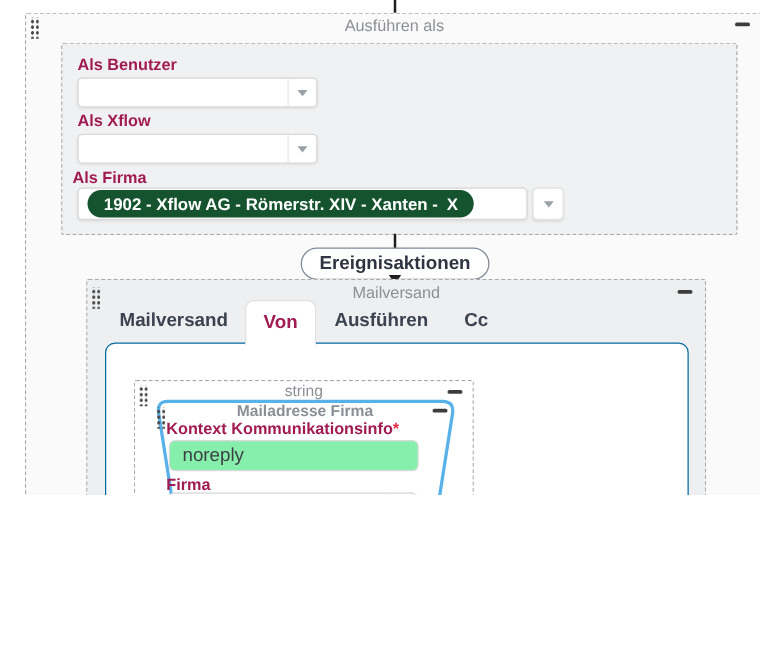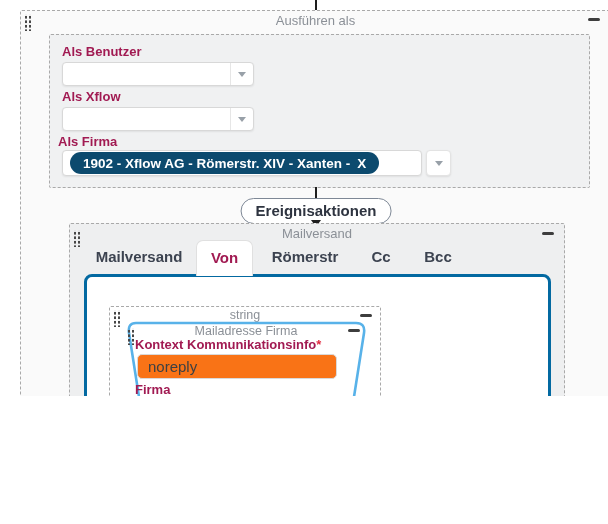--- a/index.html
+++ b/index.html
@@ -26,21 +26,21 @@
   .cb{position:absolute;background:#fff;border:1px solid #d8d8d8;border-radius:4px;
     box-shadow:0 1px 2px rgba(0,0,0,.07);box-sizing:border-box;cursor:text;}
   .cb-arrow{position:absolute;right:0;top:0;bottom:0;width:22px;border-left:1px solid #e6e6e6;
     display:flex;align-items:center;justify-content:center;cursor:pointer;}
   .tri{width:0;height:0;border-left:4.5px solid transparent;border-right:4.5px solid transparent;
     border-top:5.5px solid #98a0a8;}
   .drop-btn{position:absolute;width:25px;background:#fff;border:1px solid #e3e3e3;border-radius:4px;
     box-shadow:0 1px 2px rgba(0,0,0,.09);display:flex;align-items:center;justify-content:center;cursor:pointer;box-sizing:border-box;}
 
   
-  .chip{position:absolute;display:flex;align-items:center;background:#0c4a6e;color:#fff;
+  .chip{position:absolute;display:flex;align-items:center;background:#14532d;color:#fff;
     border-radius:11px;height:22px;padding:0 13px;font-size:13.5px;font-weight:600;white-space:nowrap;cursor:default;}
   .chip .x{margin-left:7px;font-weight:700;cursor:pointer;}
 
   
   .vline{position:absolute;width:2px;background:#1e1e1e;}
   .arrow-down{position:absolute;width:0;height:0;border-left:6px solid transparent;
     border-right:6px solid transparent;border-top:8px solid #1e1e1e;}
   .arrow-down.small{border-left-width:5px;border-right-width:5px;border-top-width:7px;}
 
   
@@ -48,23 +48,23 @@
     padding:0 14px;background:#fff;border:1.5px solid #7e8896;border-radius:14px;
     font-size:15px;font-weight:700;color:#2e3440;white-space:nowrap;cursor:pointer;}
 
   
   .tab{position:absolute;top:16px;height:34px;line-height:34px;text-align:center;
     font-size:15px;font-weight:600;color:#3c4350;cursor:pointer;z-index:3;}
   .tab.active{background:#fff;border:1px solid #e0e0e0;border-bottom:none;
     border-radius:7px 7px 0 0;color:#a11a52;height:36px;box-sizing:border-box;}
 
   .panel{position:absolute;left:14px;top:50px;width:467px;height:182px;background:#fff;
-    border:3px solid #0369a1;border-radius:8px;z-index:2;box-sizing:border-box;}
+    border:1px solid #0369a1;border-radius:8px;z-index:2;box-sizing:border-box;}
 
-  .val-input{position:absolute;border:1px solid #d9d9d9;border-radius:5px;background:#f97316;
+  .val-input{position:absolute;border:1px solid #d9d9d9;border-radius:5px;background:#86efac;
     font-family:"Liberation Sans",sans-serif;font-size:15px;color:#3c4043;padding:0 0 0 10px;box-sizing:border-box;outline:none;}
   .type-label{position:absolute;left:0;right:0;text-align:center;font-size:18px;color:#ef4444;}
 </style>
 </head>
 <body>
 
 <div class="canvas">
 
   <div class="vline" style="left:303px;top:0;height:26px;"></div>
   <div class="arrow-down" style="left:297px;top:25px;"></div>
@@ -107,36 +107,35 @@
   <div class="oval">Ereignisaktionen</div>
   <div class="arrow-down small" style="left:299px;top:220px;"></div>
 
   <div class="dashed" style="left:57px;top:223px;width:496px;height:249px;background:#eeeff0;">
     <div class="grp-label">Mailversand</div>
     <div class="dots" style="left:3px;top:6px;"></div>
     <div class="minus" style="right:10px;top:8px;"></div>
 
     <div class="tab" style="left:20px;width:98px;">Mailversand</div>
     <div class="tab active" style="left:126px;width:57px;">Von</div>
-    <div class="tab" style="left:190px;width:90px;">Römerstr</div>
+    <div class="tab" style="left:190px;width:90px;">Ausführen</div>
     <div class="tab" style="left:293px;width:36px;">Cc</div>
-    <div class="tab" style="left:342px;width:52px;">Bcc</div>
 
     <div class="panel">
 
       <div class="dashed" style="left:22px;top:29px;width:272px;height:141px;background:#fff;">
         <div class="grp-label" style="font-size:12.5px;top:1px;">string</div>
         <div class="dots" style="left:3px;top:3px;"></div>
         <div class="minus" style="right:8px;top:7px;"></div>
 
         <svg style="position:absolute;left:5px;top:13px;" width="262" height="118" viewBox="0 0 262 118">
           <path d="M21 3 H241 Q250.5 3 249 13 L236 96 Q233.5 112 217 112 H46 Q29.5 112 27 96 L14 13 Q12.5 3 21 3 Z" fill="#ffffff" stroke="#58b2e9" stroke-width="2.6"></path>
         </svg>
         <div style="position:absolute;left:5px;top:13px;width:262px;height:118px;">
-          <div class="grp-label" style="font-size:12.5px;top:4px;">Mailadresse Firma</div>
+          <div class="grp-label" style="font-size:12.5px;top:4px;font-weight:bold;">Mailadresse Firma</div>
           <div class="dots" style="left:12px;top:8px;"></div>
           <div class="minus" style="right:17px;top:9px;"></div>
 
           <div class="flabel" style="left:20px;top:17px;font-size:13px;">
             <span>Kontext Kommunikationsinfo</span><span class="req">*</span>
           </div>
           <input class="val-input" style="left: 22px; top: 34px; width: 200px; height: 25px;" value="noreply">
 
           <div class="flabel" style="left:20px;top:62px;">Firma</div>
           <div class="cb" style="left:22px;top:76px;width:198px;height:24px;">

